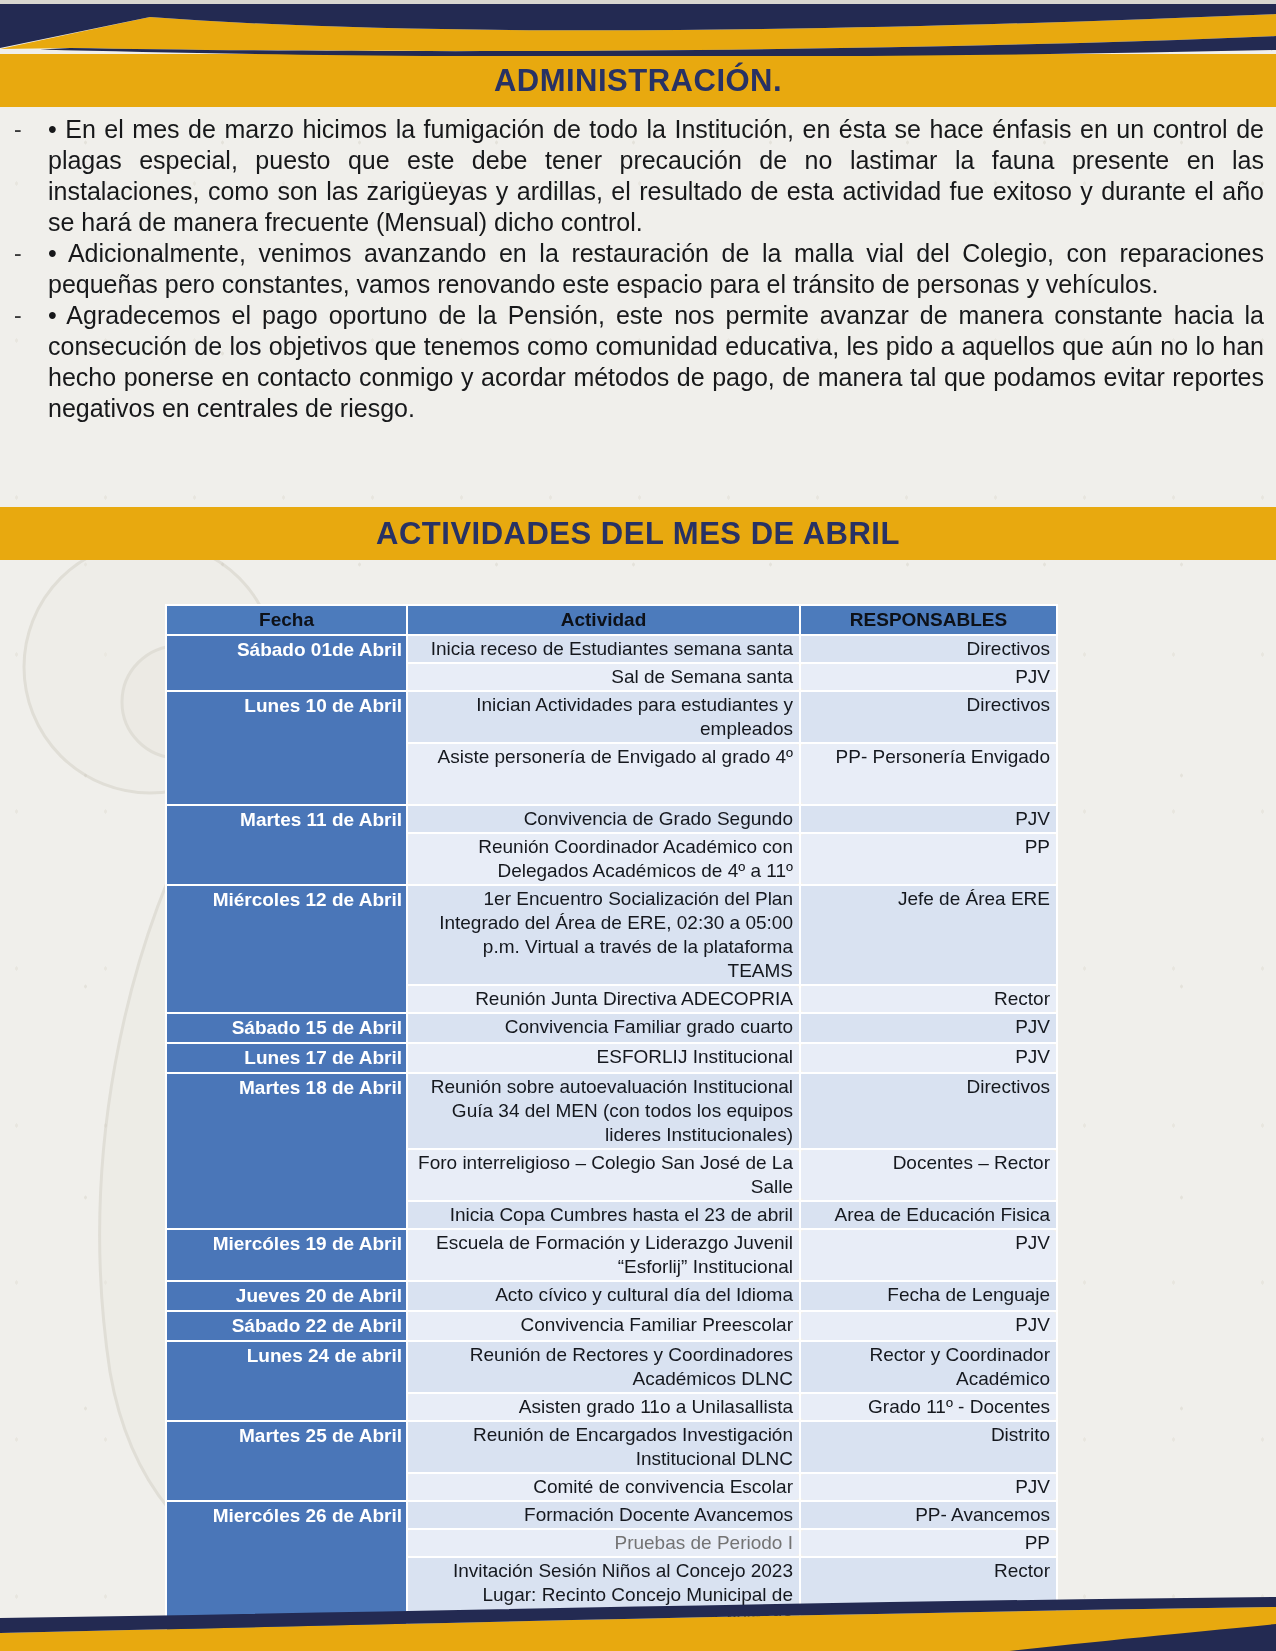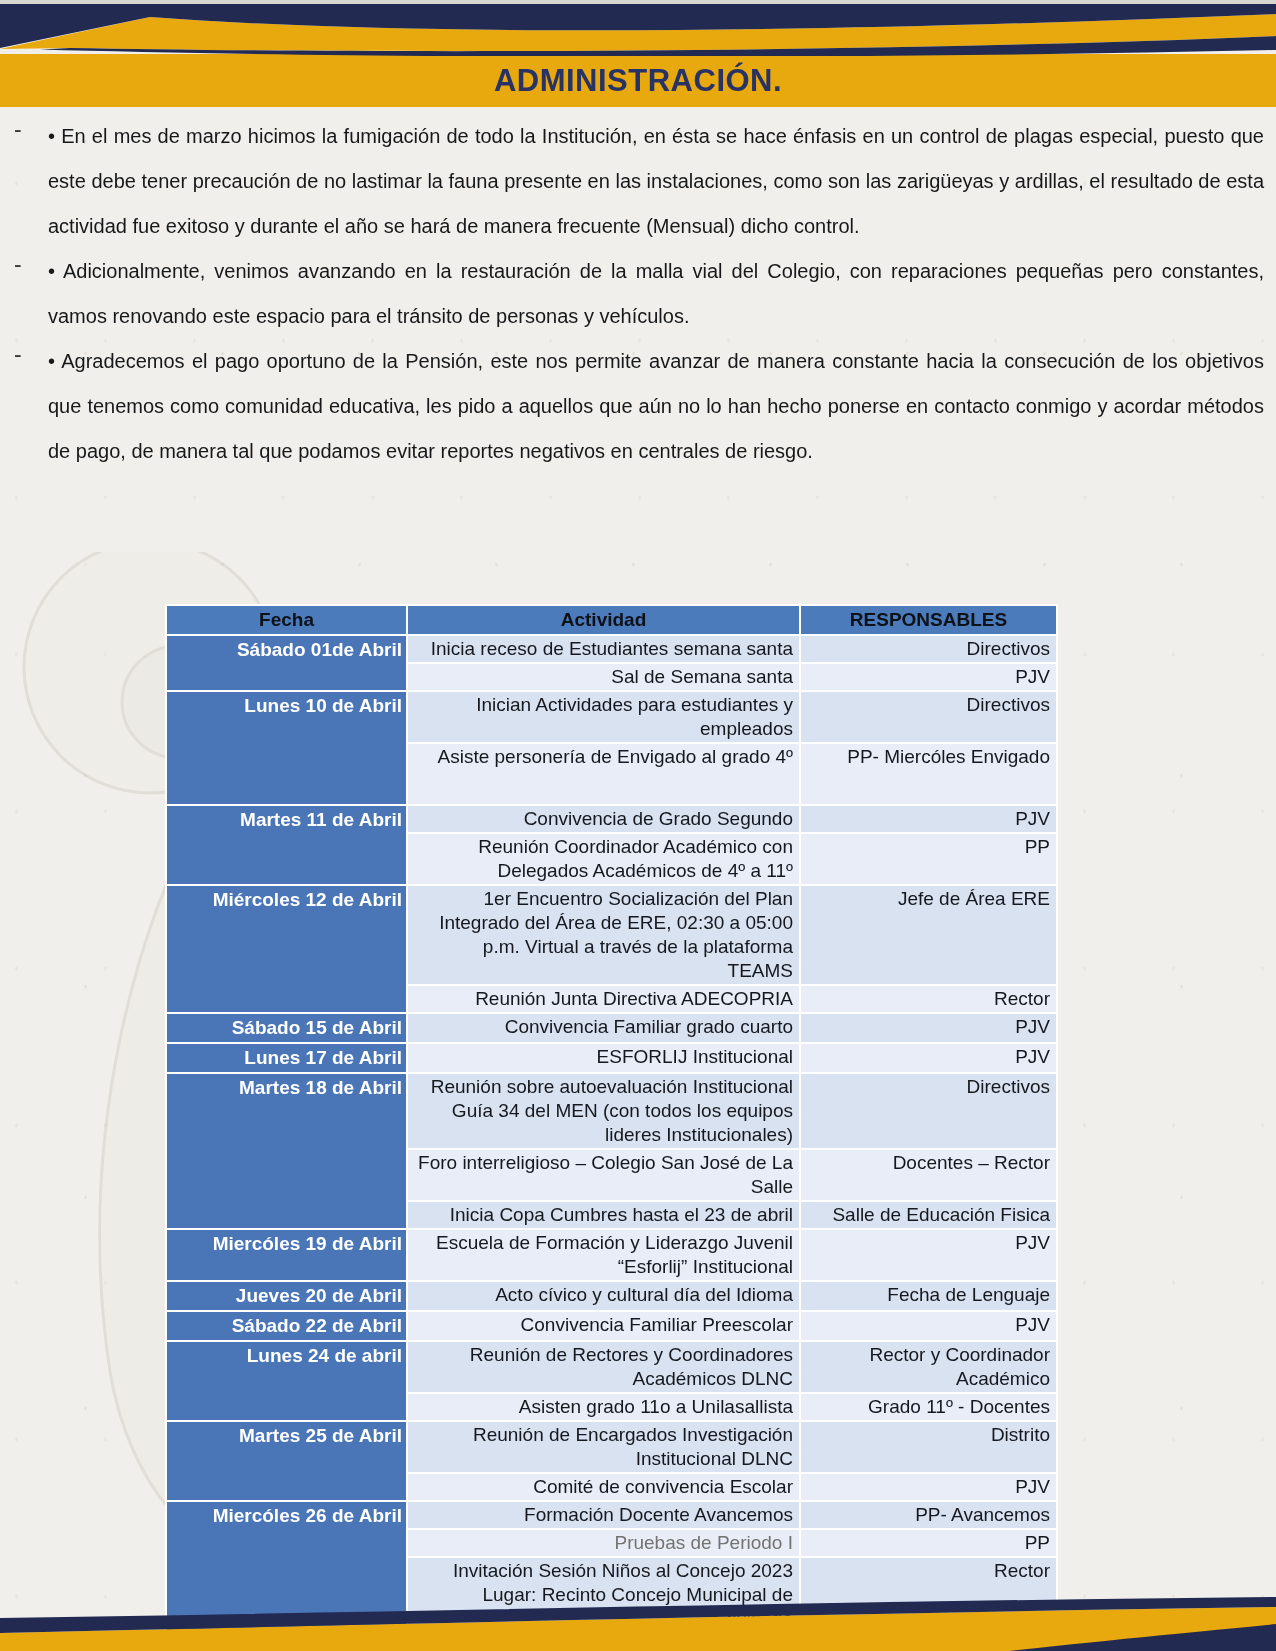--- a/index.html
+++ b/index.html
@@ -36,21 +36,21 @@
     position:absolute;top:110px;left:14px;right:12px;z-index:2;
     color:#17181a;
   }
   .bullet-row{display:flex;align-items:flex-start;}
   .bullet-dash{
     flex:0 0 34px;
     font-size:23px;line-height:31px;color:#3a3a3a;
   }
   .bullet-text{
     flex:1;
-    font-size:20px;line-height:45px;
+    font-size:25px;line-height:31px;
     text-align:justify;
   }
   .watermark{position:absolute;top:548px;left:-8px;z-index:1;}
   .table-wrap{position:absolute;top:600px;left:165px;width:891px;z-index:2;}
   table.activities{
     border-collapse:collapse;width:891px;
     table-layout:fixed;
   }
   table.activities th, table.activities td{
     border:2px solid #ffffff;
@@ -102,20 +102,23 @@
     <div class="bullet-row">
       <span class="bullet-dash">-</span>
       <div class="bullet-text">• Adicionalmente, venimos avanzando en la restauración de la malla vial del Colegio, con reparaciones pequeñas pero constantes, vamos renovando este espacio para el tránsito de personas y vehículos.</div>
     </div>
     <div class="bullet-row">
       <span class="bullet-dash">-</span>
       <div class="bullet-text">• Agradecemos el pago oportuno de la Pensión, este nos permite avanzar de manera constante hacia la consecución de los objetivos que tenemos como comunidad educativa, les pido a aquellos que aún no lo han hecho ponerse en contacto conmigo y acordar métodos de pago, de manera tal que podamos evitar reportes negativos en centrales de riesgo.</div>
     </div>
   </div>
 
+  <div class="band band-activities">
+    <h1 class="band-title">ACTIVIDADES DEL MES DE ABRIL</h1>
+  </div>
 
   <svg class="watermark" width="430" height="1020" viewBox="0 0 430 1020">
     <g opacity="0.4" stroke="#c9c5b9" fill="none" stroke-width="3">
       <circle cx="158" cy="115" r="126" fill="#edebe4"></circle>
       <circle cx="186" cy="150" r="56" fill="#e7e4db"></circle>
       <path d="M212,252 C132,400 86,610 118,820 C138,935 205,1005 268,1015" fill="#eae8e0"></path>
       <path d="M245,260 C290,420 300,700 260,960"></path>
     </g>
   </svg>
 
@@ -143,21 +146,21 @@
             <td class="activity-cell band1">Sal de Semana santa</td>
             <td class="responsible-cell band1">PJV</td>
           </tr>
           <tr>
             <td class="date-cell" rowspan="2">Lunes 10 de Abril</td>
             <td class="activity-cell band0">Inician Actividades para estudiantes y empleados</td>
             <td class="responsible-cell band0">Directivos</td>
           </tr>
           <tr>
             <td class="activity-cell band1 tall">Asiste personería de Envigado al grado 4º</td>
-            <td class="responsible-cell band1">PP- Miercóles Envigado</td>
+            <td class="responsible-cell band1">PP- Personería Envigado</td>
           </tr>
           <tr>
             <td class="date-cell" rowspan="2">Martes 11 de Abril</td>
             <td class="activity-cell band0">Convivencia de Grado Segundo</td>
             <td class="responsible-cell band0">PJV</td>
           </tr>
           <tr>
             <td class="activity-cell band1">Reunión Coordinador Académico con Delegados Académicos de 4º a 11º</td>
             <td class="responsible-cell band1">PP</td>
           </tr>
@@ -184,21 +187,21 @@
             <td class="date-cell" rowspan="3">Martes 18 de Abril</td>
             <td class="activity-cell band0">Reunión sobre autoevaluación Institucional Guía 34 del MEN (con todos los equipos lideres Institucionales)</td>
             <td class="responsible-cell band0">Directivos</td>
           </tr>
           <tr>
             <td class="activity-cell band1">Foro interreligioso – Colegio San José de La Salle</td>
             <td class="responsible-cell band1">Docentes – Rector</td>
           </tr>
           <tr>
             <td class="activity-cell band0">Inicia Copa Cumbres hasta el 23 de abril</td>
-            <td class="responsible-cell band0">Salle de Educación Fisica</td>
+            <td class="responsible-cell band0">Area de Educación Fisica</td>
           </tr>
           <tr>
             <td class="date-cell" rowspan="1">Miercóles 19 de Abril</td>
             <td class="activity-cell band1">Escuela de Formación y Liderazgo Juvenil “Esforlij” Institucional</td>
             <td class="responsible-cell band1">PJV</td>
           </tr>
           <tr>
             <td class="date-cell" rowspan="1">Jueves 20 de Abril</td>
             <td class="activity-cell band0">Acto cívico  y cultural día del Idioma</td>
             <td class="responsible-cell band0">Fecha de Lenguaje</td>

